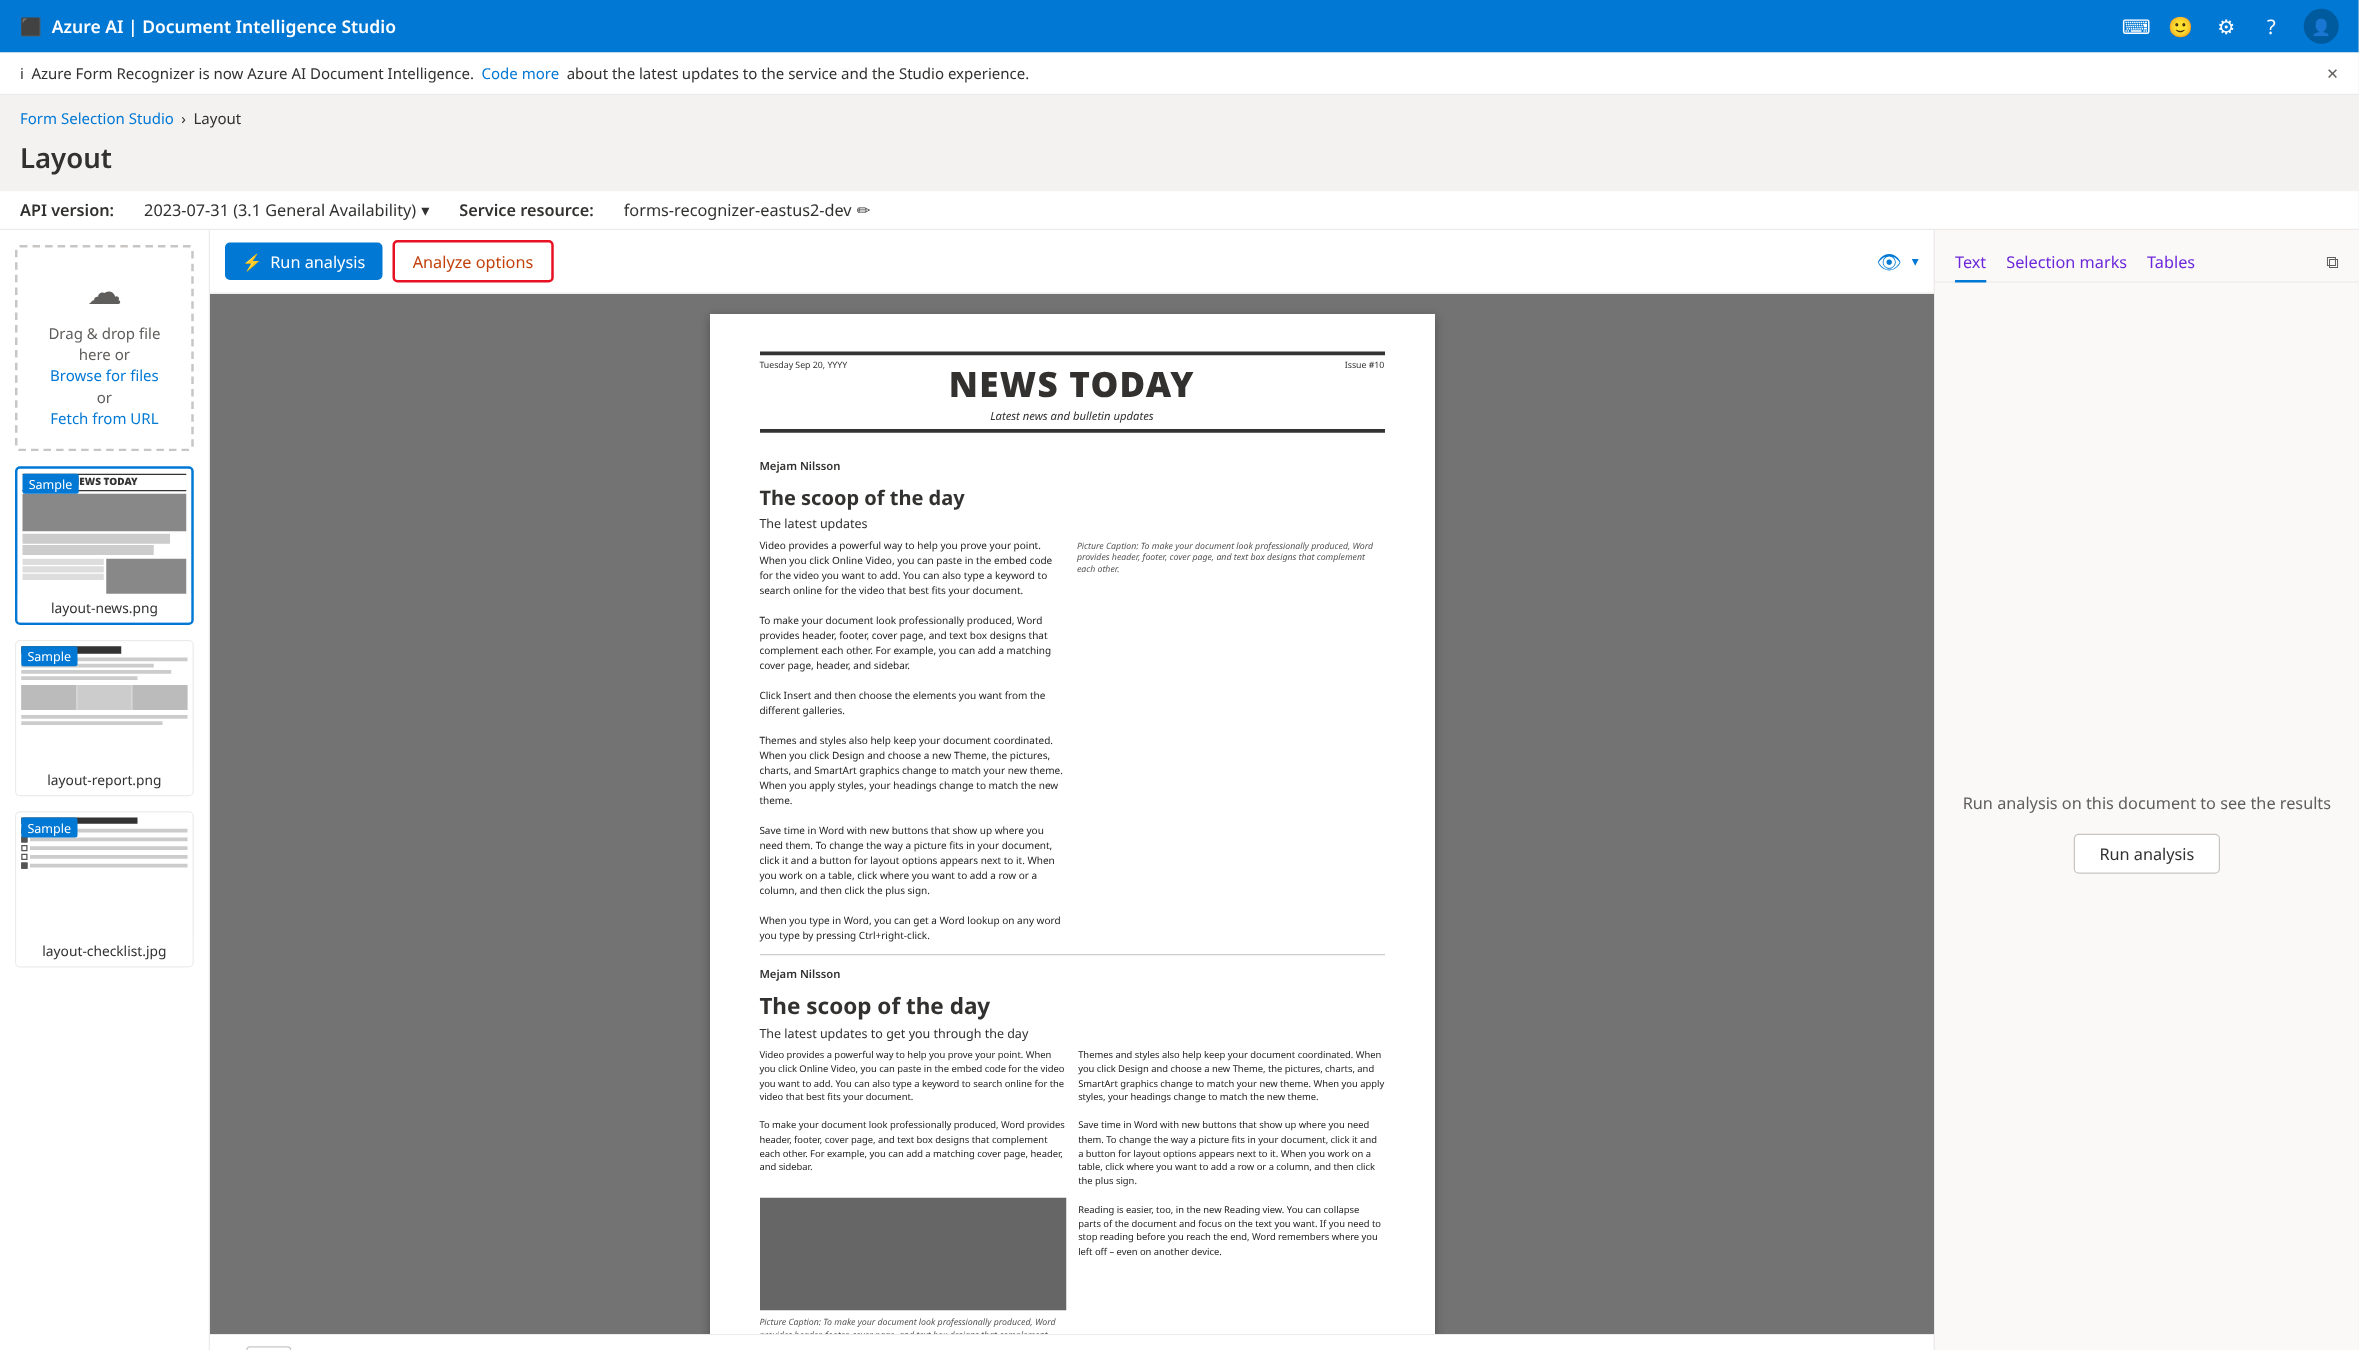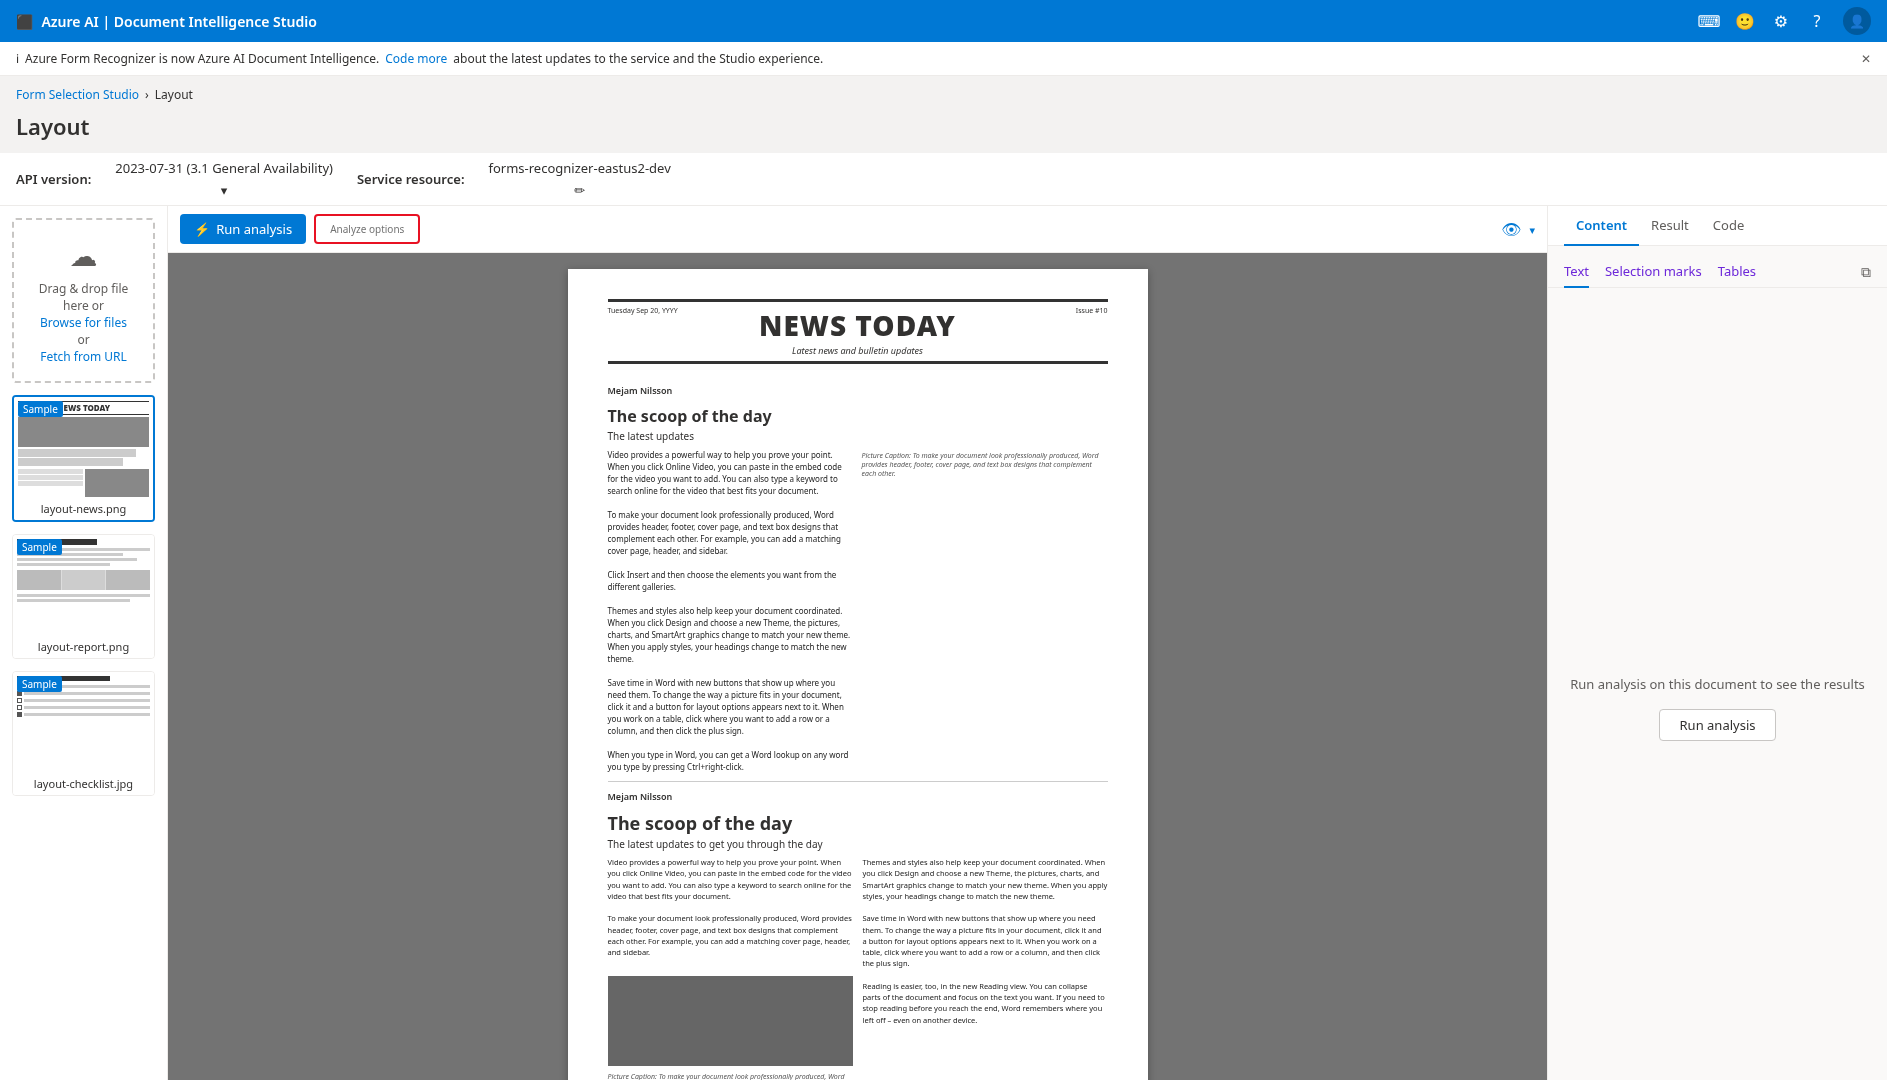--- a/index.html
+++ b/index.html
@@ -54,21 +54,21 @@
     .api-bar {
       padding: 6px 16px;
       display: flex;
       align-items: center;
       gap: 24px;
       font-size: 13px;
       border-bottom: 1px solid #edebe9;
       background: #fff;
     }
     .api-bar-label { font-weight: 600; }
-    .api-bar-value { color: #323130; display: flex; align-items: center; gap: 4px; cursor: pointer; flex-direction: column; }
+    .api-bar-value { color: #323130; display: flex; align-items: center; gap: 4px; cursor: pointer; }
 
     
     .main-layout {
       display: flex;
       height: calc(1080px - 42px - 34px - 38px - 44px);
       background: #f3f2f1;
     }
 
     
     .left-sidebar {
@@ -167,26 +167,26 @@
       border-radius: 4px;
       cursor: pointer;
       font-size: 13px;
       display: flex;
       align-items: center;
       gap: 6px;
       font-family: inherit;
     }
     .btn-analyze-options {
       background: white;
-      color: #737373;
+      color: #c2410c;
       border: 2px solid #e81123;
       padding: 6px 14px;
       border-radius: 4px;
       cursor: pointer;
-      font-size: 10px;
+      font-size: 13px;
       font-family: inherit;
     }
     .toolbar-right { margin-left: auto; display: flex; align-items: center; gap: 8px; }
     .view-icon { color: #0078d4; font-size: 16px; cursor: pointer; }
 
     
     .doc-viewer {
       flex: 1;
       overflow: auto;
       display: flex;
@@ -546,31 +546,20 @@
         <span title="Zoom in">⊕</span>
         <span title="Fit page">⊞</span>
         <span title="Rotate">↺</span>
       </div>
     </div>
 
   </div>
 
   <div class="right-panel">
 
-    <div class="panel-tabs">
-      <div class="panel-tab active">
-        <span>Content</span>
-      </div>
-      <div class="panel-tab">
-        <span>Result</span>
-      </div>
-      <div class="panel-tab">
-        <span>Code</span>
-      </div>
-    </div>
 
     <div class="result-tabs">
       <div class="result-tab active">
         <span>Text</span>
       </div>
       <div class="result-tab">
         <span>Selection marks</span>
       </div>
       <div class="result-tab">
         <span>Tables</span>

